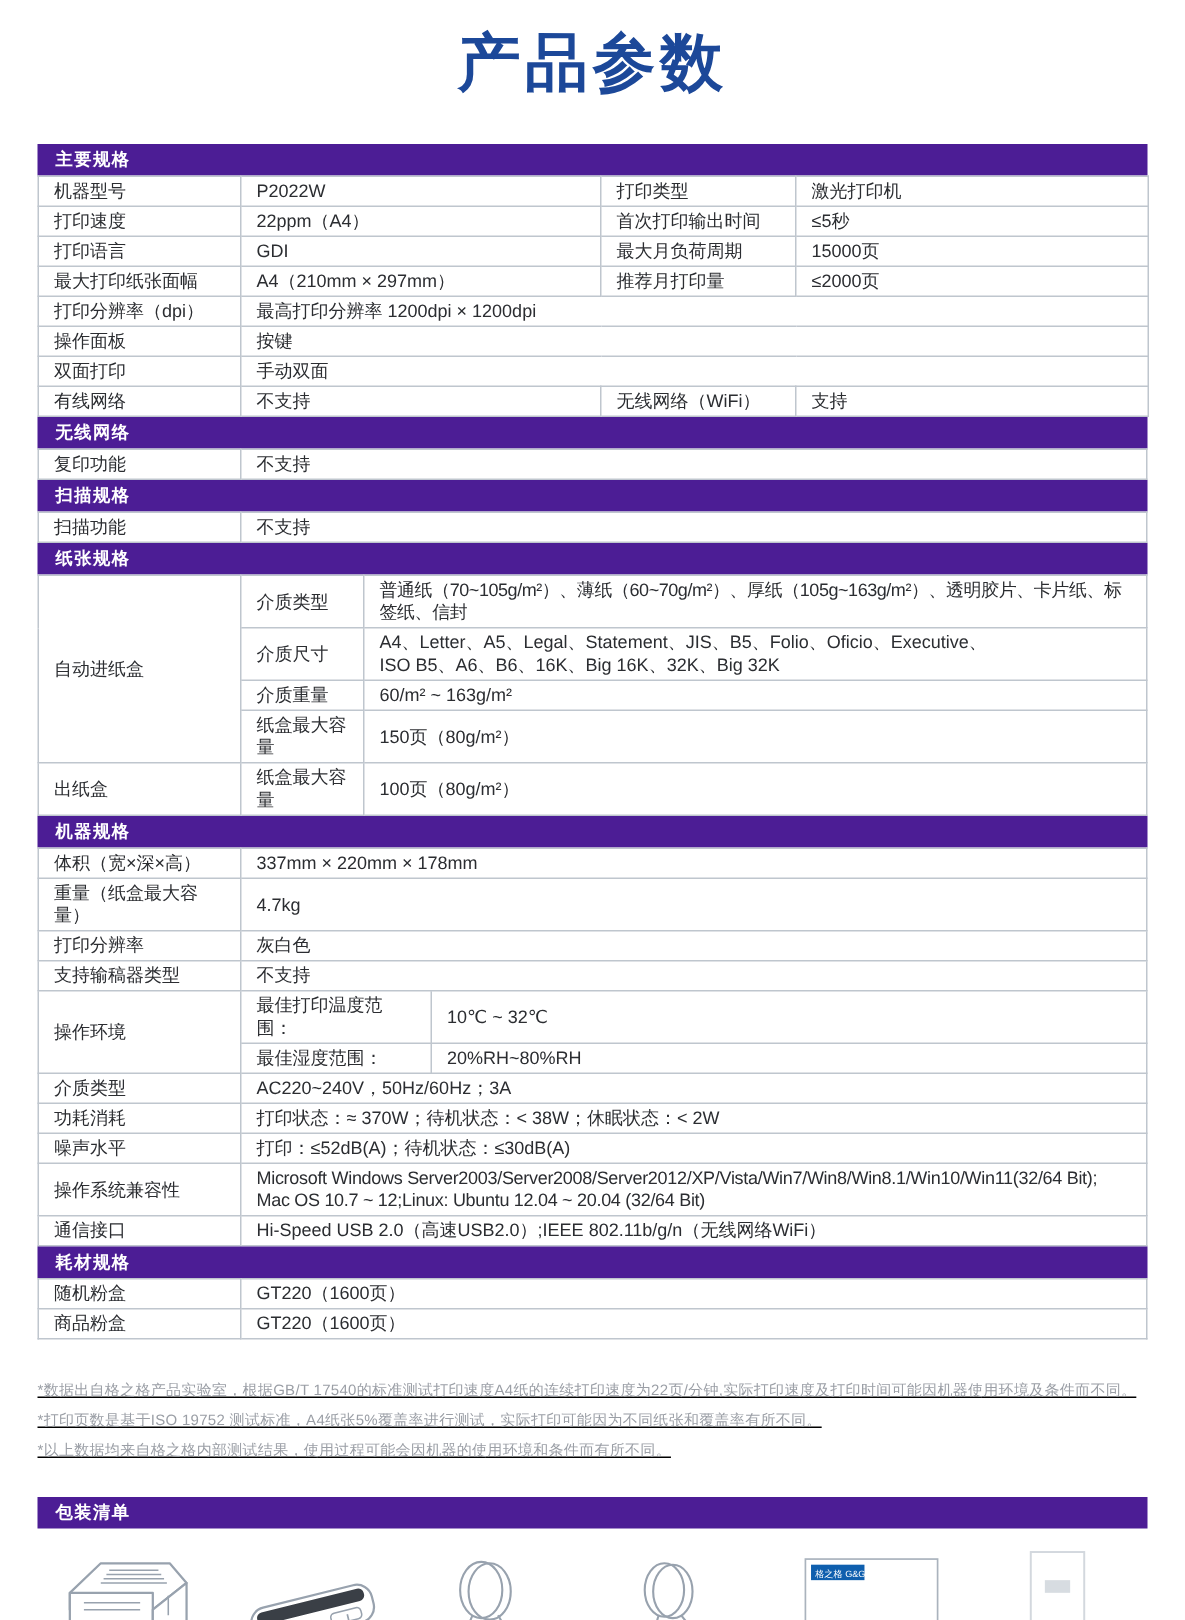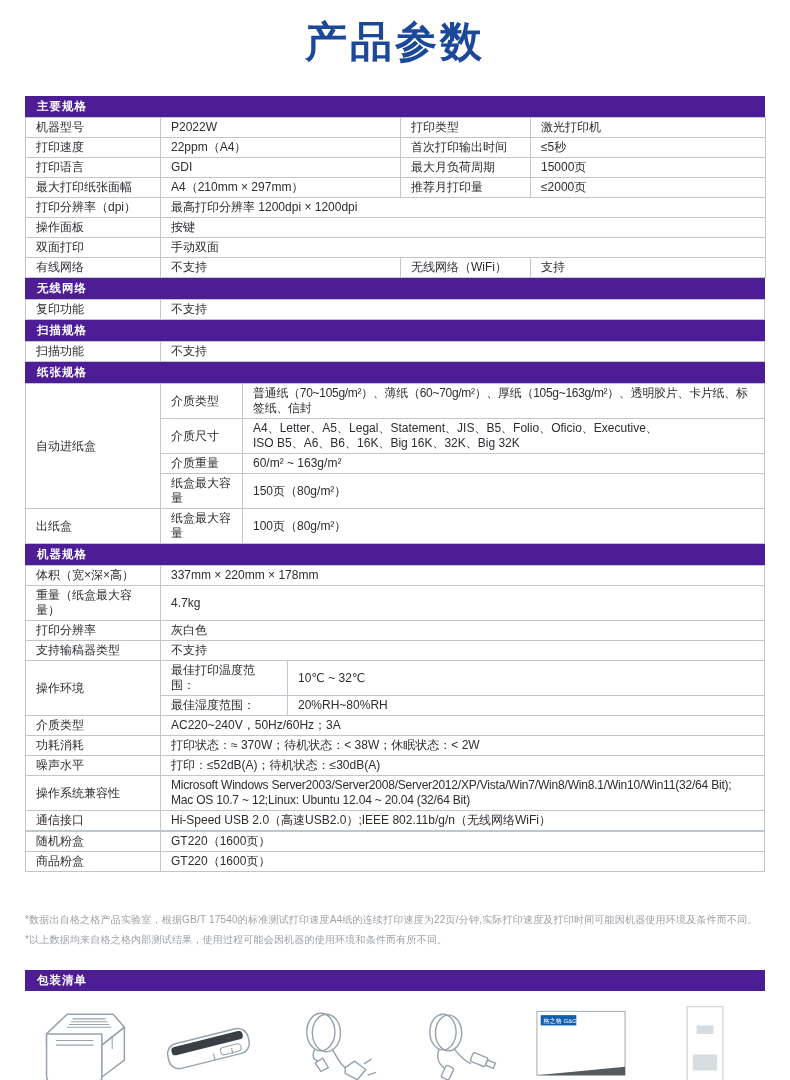--- a/index.html
+++ b/index.html
@@ -13,21 +13,21 @@
     font-weight:bold; display:flex; align-items:center; padding-left:12px; letter-spacing:1px; }
 
   table.spec { width:100%; border-collapse:collapse; table-layout:fixed; }
   table.spec td { border:1px solid #bfc6ce; background:#fff; font-size:12px; color:#2b2d31;
     padding:2px 10px; line-height:15px; height:19px; vertical-align:middle; overflow:hidden; }
   td.pre { white-space:pre-line; }
   td.small { font-size:10.8px; letter-spacing:-0.2px; }
   td.xs { font-size:10.4px; letter-spacing:-0.3px; }
   td.tight { padding:2px 3px 2px 7px; }
 
-  .footnotes { margin-top:38px; }
+  .footnotes { margin-top:25px;text-decoration:underline; }
   .footnote { font-size:10px; color:#9b9fa6; line-height:20px; letter-spacing:0.2px; }
 
   .packing { margin-top:20px; }
   .packing-items { display:flex; justify-content:space-between; margin-top:12px; }
   .packing-item { width:120px; display:flex; flex-direction:column; align-items:center; }
   .packing-icon { width:110px; height:88px; display:flex; align-items:center; justify-content:center; }
 </style>
 </head>
 <body>
 
@@ -202,39 +202,41 @@
         <td colspan="2" class="pre small">Microsoft Windows Server2003/Server2008/Server2012/XP/Vista/Win7/Win8/Win8.1/Win10/Win11(32/64 Bit);
 Mac OS 10.7 ~ 12;Linux: Ubuntu 12.04 ~ 20.04 (32/64 Bit)</td>
       </tr>
       <tr>
         <td>通信接口</td>
         <td colspan="2">Hi-Speed USB 2.0（高速USB2.0）;IEEE 802.11b/g/n（无线网络WiFi）</td>
       </tr>
     </tbody>
       </table>
 
+    <div class="section-bar">耗材规格</div>
     <table class="spec">
       <colgroup>
           <col style="width:135px">
           <col>
         </colgroup>
       <tbody>
       <tr>
         <td>随机粉盒</td>
         <td>GT220（1600页）</td>
       </tr>
       <tr>
         <td>商品粉盒</td>
         <td>GT220（1600页）</td>
       </tr>
     </tbody>
       </table>
 
     <div class="footnotes">
       <div class="footnote">*数据出自格之格产品实验室，根据GB/T 17540的标准测试打印速度A4纸的连续打印速度为22页/分钟,实际打印速度及打印时间可能因机器使用环境及条件而不同。</div>
+      <div class="footnote">*打印页数是基于ISO 19752 测试标准，A4纸张5%覆盖率进行测试，实际打印可能因为不同纸张和覆盖率有所不同。</div>
       <div class="footnote">*以上数据均来自格之格内部测试结果，使用过程可能会因机器的使用环境和条件而有所不同。</div>
     </div>
 
     <div class="packing">
       <div class="section-bar">包装清单</div>
       <div class="packing-items">
 
         <div class="packing-item">
           <div class="packing-icon">
             <svg viewBox="0 0 110 96" width="104" height="90">

